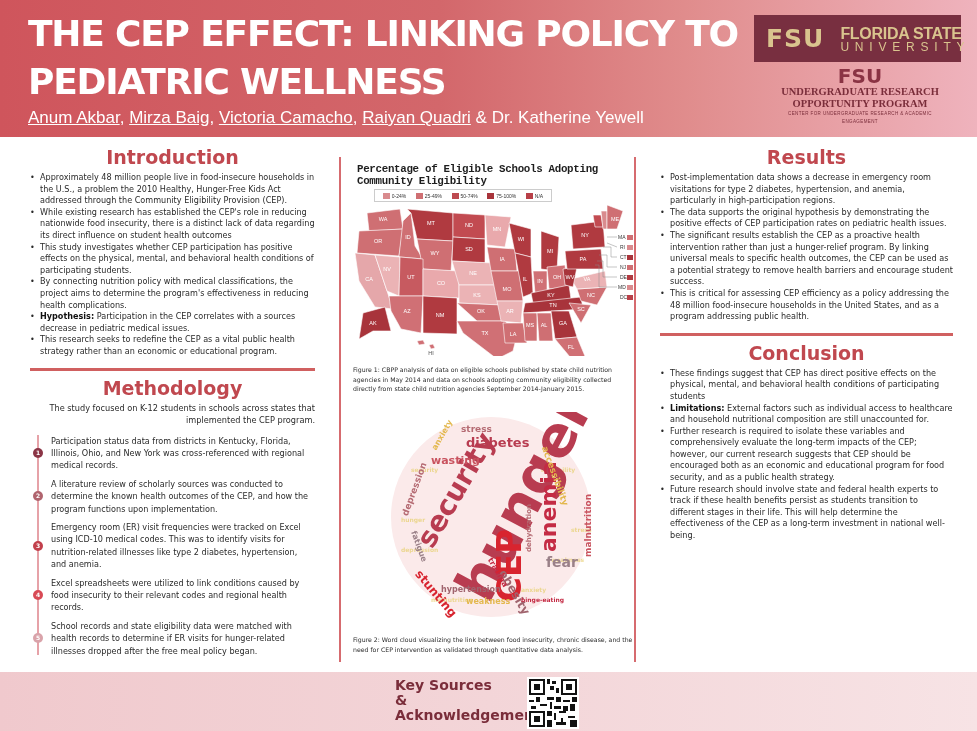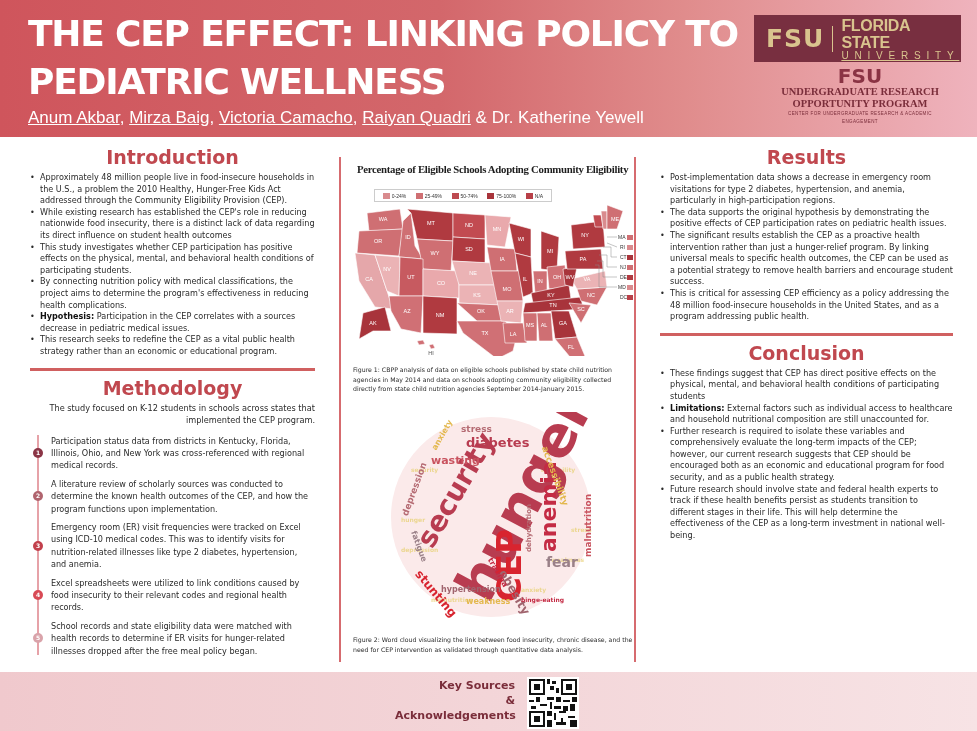--- a/index.html
+++ b/index.html
@@ -22,21 +22,21 @@
   }
   .authors .u { text-decoration: underline; }
   .logo-fsu {
     position: absolute; left: 754px; top: 15px; width: 207px; height: 47px;
     background: #782f40; display: flex; align-items: center; padding-left: 12px;
   }
   .logo-fsu .mark { color: #d9c48e; font-family: "DejaVu Sans", sans-serif; font-weight: bold; font-size: 25px; letter-spacing: 1px; }
   .logo-fsu .sep { width: 1px; height: 26px; background: #d9c48e; margin: 0 8px; }
   .logo-fsu .name { color: #d9c48e; display: flex; flex-direction: column; }
   .logo-fsu .name .fl { font-family: "Liberation Sans", sans-serif; font-weight: bold; font-size: 16px; line-height: 17px; letter-spacing: -0.3px; }
-  .logo-fsu .name .un { font-family: "Liberation Sans", sans-serif; font-size: 10px; letter-spacing: 5.8px; line-height: 10px; text-decoration: underline; }
+  .logo-fsu .name .un { font-family: "Liberation Sans", sans-serif; font-size: 12px; letter-spacing: 5.8px; line-height: 10px; }
   .logo-urop { position: absolute; left: 770px; top: 66px; width: 180px; text-align: center; color: #7a2d3a; }
   .logo-urop .mark2 { font-family: "DejaVu Sans", sans-serif; font-weight: bold; font-size: 20px; line-height: 20px; color: #8a3344; }
   .logo-urop .l1 { font-family: Liberation Serif, serif; font-weight: bold; font-size: 10.5px; line-height: 12px; }
   .logo-urop .l2 { font-family: "Liberation Sans", sans-serif; font-size: 4.5px; letter-spacing: 0.4px; line-height: 8px; }
 
   
   .col { position: absolute; top: 140px; }
   .col-left { left: 30px; width: 285px; }
   .col-right { left: 660px; width: 293px; }
   .sec-title {
@@ -59,36 +59,36 @@
   .timeline .dot {
     position: absolute; left: 3px; top: 50%; margin-top: -5px; width: 10px; height: 10px; border-radius: 50%;
     font-size: 6px; color: #fff; text-align: center; line-height: 10px; font-weight: bold;
   }
 
   
   .center-box {
     position: absolute; left: 339px; top: 157px; width: 297px; height: 505px;
     border-left: 2px solid #d66b6f; border-right: 2px solid #d66b6f;
   }
-  .map-title { position: absolute; left: 16px; top: 6px; font-family: Liberation Serif, serif; font-weight: bold; font-size: 10.8px; color: #1e1e1e; letter-spacing: -0.3px; }
+  .map-title { position: absolute; left: 16px; top: 6px; font-family: Liberation Mono, monospace; font-weight: bold; font-size: 10.8px; color: #1e1e1e; letter-spacing: -0.3px; }
   .legend { position: absolute; left: 33px; top: 32px; width: 178px; height: 13px; border: 1px solid #ccc; background: #fff; display: flex; align-items: center; justify-content: space-around; padding: 0 3px; }
   .legend .it { display: flex; align-items: center; font-size: 5px; color: #333; font-family: "Liberation Sans", sans-serif; }
   .legend .sw { width: 7px; height: 6px; margin-right: 2px; }
   .map-svg { position: absolute; left: 4px; top: 44px; }
   .caption { position: absolute; left: 12px; font-size: 6.2px; line-height: 9.6px; color: #2a2a2a; width: 280px; }
   .cloud { position: absolute; left: 30px; top: 255px; width: 240px; height: 210px; }
 
   
   .footer {
     position: absolute; left: 0; top: 672px; width: 977px; height: 59px;
     background: linear-gradient(90deg, #f0c9cd 0%, #f3d5d8 50%, #f7e3e5 100%);
   }
   .footer-text {
-    position: absolute; left: 395px; top: 678px; width: 120px; text-align: right;
-    font-family: "DejaVu Sans", sans-serif; font-weight: bold; color: #7a2d3a; font-size: 11px; line-height: 15px;
+    position: absolute; left: 395px; top: 678px; width: 120px; text-align: left;
+    font-family: "DejaVu Sans", sans-serif; font-weight: bold; color: #7a2d3a; font-size: 14px; line-height: 15px;
   }
   .qr { position: absolute; left: 527px; top: 677px; width: 52px; height: 52px; background: #fff; padding: 2px; }
 </style>
 </head>
 <body>
 
 <div class="header"></div>
 <div class="title">
   <div>THE CEP EFFECT: LINKING POLICY TO</div>
   <div>PEDIATRIC WELLNESS</div>

